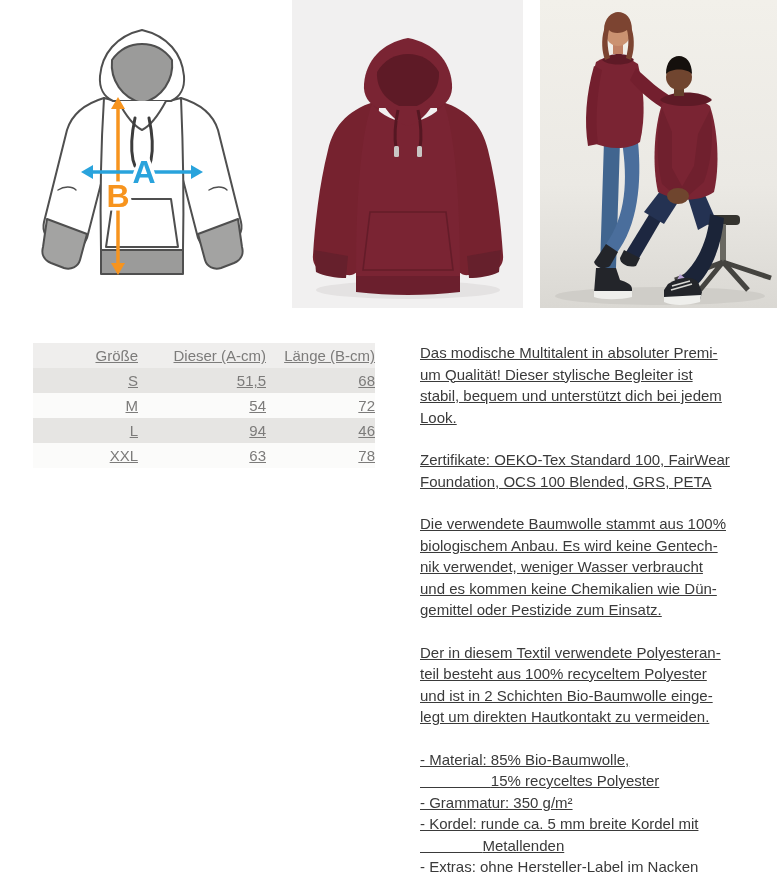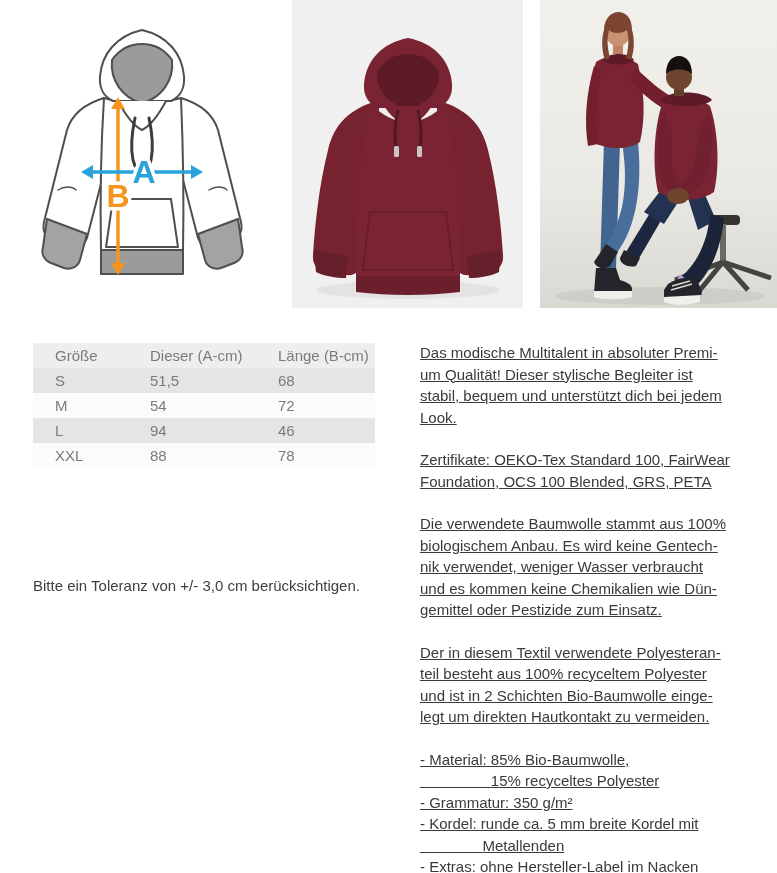--- a/index.html
+++ b/index.html
@@ -11,22 +11,22 @@
   .gallery-item { position:absolute; top:0; height:308px; }
   .g-sketch  { left:0;   width:285px; background:#ffffff; }
   .g-product { left:292px; width:231px; background:#f1f0f0; }
   .g-models  { left:540px; width:237px; background:#efede9; }
   .gallery-item svg { display:block; width:100%; height:100%; }
 
   
   .size-table-wrap { position:absolute; left:33px; top:343px; width:342px; }
   table.size-table { width:342px; border-collapse:collapse; table-layout:fixed; }
   table.size-table th, table.size-table td {
-    font-size:15px; font-weight:400; text-align:left; color:#7c7b7a;
-    height:25px; padding:0 0 0 12px; vertical-align:middle; white-space:nowrap;
+    font-size:15px; font-weight:400; text-align:right; color:#7c7b7a;
+    height:25px; padding:0 0 0 12px; vertical-align:middle; white-space:nowrap;text-decoration:underline;
   }
   table.size-table th:first-child, table.size-table td:first-child { padding-left:22px; }
   table.size-table col.c1 { width:105px; }
   table.size-table col.c2 { width:128px; }
   table.size-table col.c3 { width:109px; }
   table.size-table thead tr { background:#efeeed; }
   table.size-table tbody tr:nth-child(odd)  { background:#e6e5e3; }
   table.size-table tbody tr:nth-child(even) { background:#fbfbfa; }
 
   .tolerance { position:absolute; left:33px; top:577px; width:370px;
@@ -214,28 +214,27 @@
             <td>54</td>
             <td>72</td>
           </tr>
           <tr>
             <td>L</td>
             <td>94</td>
             <td>46</td>
           </tr>
           <tr>
             <td>XXL</td>
-            <td>88</td>
+            <td>63</td>
             <td>78</td>
           </tr>
         </tbody>
     </table>
   </div>
 
-  <p class="tolerance">Bitte ein Toleranz von +/- 3,0 cm berücksichtigen.</p>
 
   <div class="description" id="description-col">
       <p>Das modische Multitalent in absoluter Premi-
 um Qualität! Dieser stylische Begleiter ist
 stabil, bequem und unterstützt dich bei jedem
 Look.</p>
       <p>Zertifikate: OEKO-Tex Standard 100, FairWear
 Foundation, OCS 100 Blended, GRS, PETA</p>
       <p>Die verwendete Baumwolle stammt aus 100%
 biologischem Anbau. Es wird keine Gentech-

